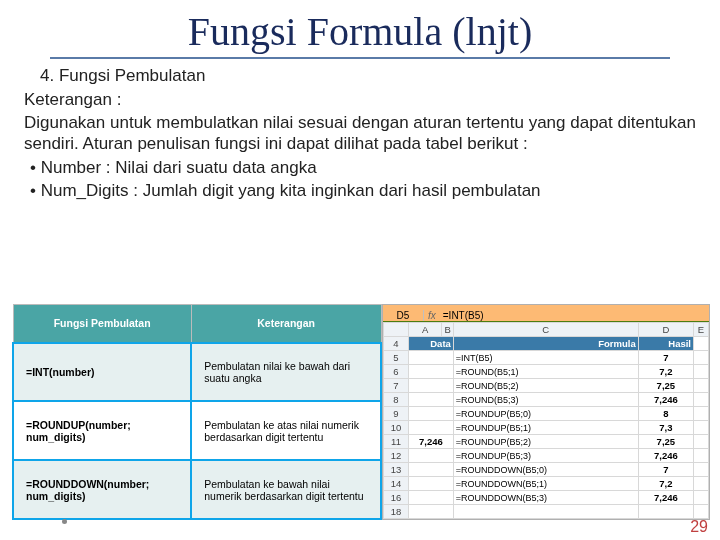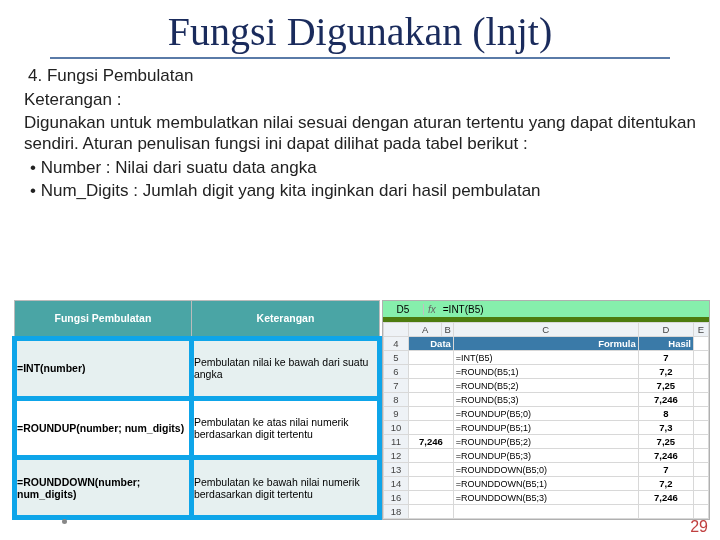--- a/index.html
+++ b/index.html
@@ -1,48 +1,48 @@
 <!DOCTYPE html>
 <html><head>
 <meta charset="utf-8">
 <style>
 body{margin:0;font-family:Arial,sans-serif;background:#fff;width:720px;height:540px;overflow:hidden;position:relative}
 .title{font-family:Georgia,'Times New Roman',serif;font-size:40px;text-align:center;color:#1a2b5c;padding:8px 0 2px;border-bottom:2px solid #5a7ba8;margin:0 50px}
 .body-text{font-size:17px;color:#222;padding:4px 24px 0;line-height:1.28}
-.body-text .hdr{margin:2px 4px}
+.body-text .hdr{margin:2px 16px}
 .body-text p{margin:1px 0}
 .bullets{margin:2px 0 8px;padding-left:6px}
 .bullets div{margin:1px 0}
 .lower{position:absolute;bottom:20px;left:12px;right:10px;display:flex;gap:0}
 .ref-table{font-size:10.5px;border-collapse:collapse;width:370px;table-layout:fixed}
 .ref-table th{background:#4aa5a5;color:#fff;padding:3px 4px;font-weight:bold;border:1px solid #bbb}
 .ref-table th:first-child{width:46%}
-.ref-table td{padding:2px 0;border:5px solid #0ea5e9;background:#fff;line-height:1.15}
+.ref-table td{padding:2px 12px;border:2px solid #0ea5e9;background:#fff;line-height:1.15}
 .ref-table tr:nth-child(even) td{background:#e6f0f0}
 .ref-table td.fn{font-weight:bold}
 .sheet{flex:1;position:relative;border:1px solid #b0b0b0;background:#fff;font-size:10px}
-.fbar{display:flex;align-items:center;border-bottom:5px solid #4d7c0f;background:#86efac;height:16px}
+.fbar{display:flex;align-items:flex-end;border-bottom:1px solid #4d7c0f;background:#fdba74;height:16px}
 .fbar .nm{width:40px;border-right:1px solid #c0c0c0;text-align:center;font-size:10px}
 .fbar .fx{font-style:italic;padding:0 4px;color:#666}
 .fbar .fv{padding-left:3px;font-size:10px}
 .grid{border-collapse:collapse;width:100%}
 .grid th,.grid td{border:1px solid #d8d8d8;height:13px;font-size:9.5px;padding:0 2px}
 .grid th{background:#eef2f6;font-weight:normal;color:#444}
 .grid .rh{width:20px;background:#eef2f6;text-align:center}
 .grid .hd{background:#3a7aa8;color:#fff;font-weight:bold;text-align:right}
 .grid .cA{text-align:center;font-weight:bold}
 .grid .cC{font-size:9px}
 .grid .cD{text-align:center;font-weight:bold}
 .pg{position:absolute;bottom:4px;right:12px;font-size:16px;color:#c04040}
 .dot{position:absolute;bottom:16px;left:62px;width:5px;height:5px;border-radius:50%;background:#888}
 </style>
 </head>
 <body>
 
-<div class="title">Fungsi Digunakan (lnjt)</div>
+<div class="title">Fungsi Formula (lnjt)</div>
 <div class="body-text">
  <p class="hdr">4. Fungsi Pembulatan</p>
  <p>Keterangan :</p>
  <p>Digunakan untuk membulatkan nilai sesuai dengan aturan tertentu yang dapat ditentukan sendiri. Aturan penulisan fungsi ini dapat dilihat pada tabel berikut :</p>
  <div class="bullets">
   <div>•  Number : Nilai dari suatu data angka</div>
   <div>•  Num_Digits : Jumlah digit yang kita inginkan dari hasil pembulatan</div>
  </div>
 </div>
 

